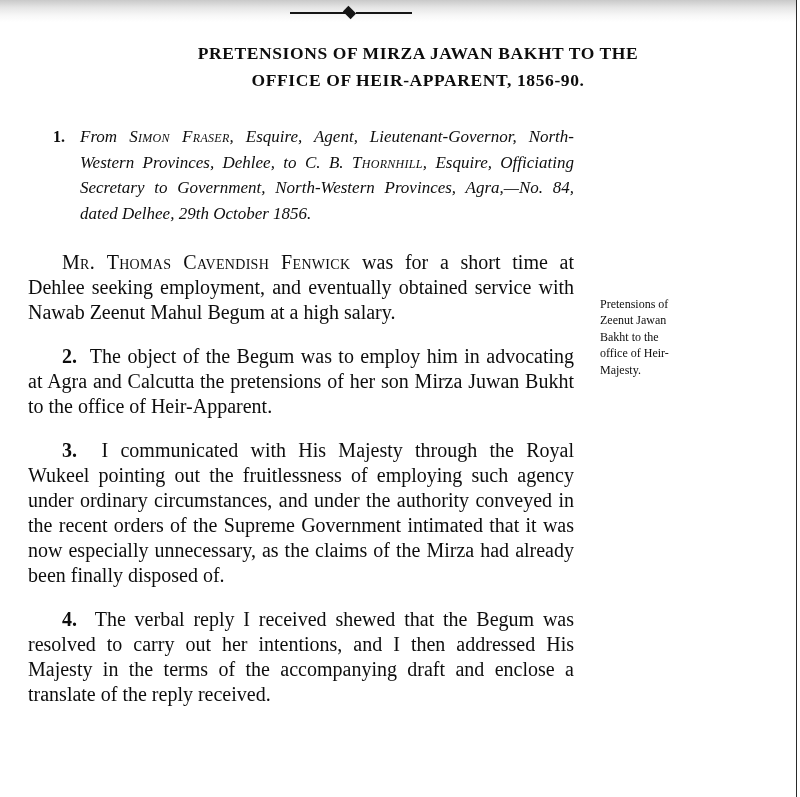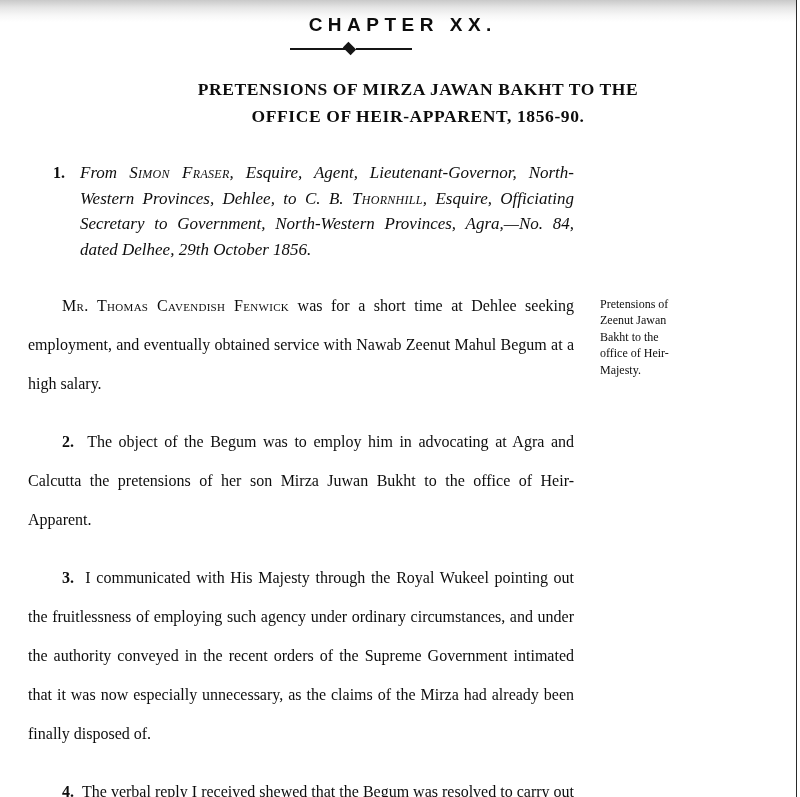--- a/index.html
+++ b/index.html
@@ -125,22 +125,22 @@
     font-style: normal;
     font-weight: 700;
     font-size: 16px;
   }
   .smallcaps {
     font-variant: small-caps;
     letter-spacing: 0.3px;
   }
 
   p.para {
-    font-size: 16px;
-    line-height: 39px;
+    font-size: 20px;
+    line-height: 25px;
     text-align: justify;
     text-indent: 34px;
     color: #0d0d0d;
     margin: 0 0 19px 0;
   }
   p.para:last-child { margin-bottom: 12px; }
   p.first-body { margin-top: 24px; }
   .para .num {
     font-weight: 700;
   }
@@ -161,21 +161,20 @@
 </style>
 </head>
 <body>
 
 <div id="page">
 
   <div id="scan-top-shade"></div>
 
   <div class="content">
 
-    <h1 class="chapter-title">CHAPTER XX.</h1>
 
     <div class="ornament">
       <span class="rule-left"></span>
       <span class="lozenge"></span>
       <span class="rule-right"></span>
     </div>
 
     <h2 class="section-title">
       <span class="line">PRETENSIONS OF MIRZA JAWAN BAKHT TO THE</span>
       <span class="line">OFFICE OF HEIR-APPARENT, 1856-90.</span>

